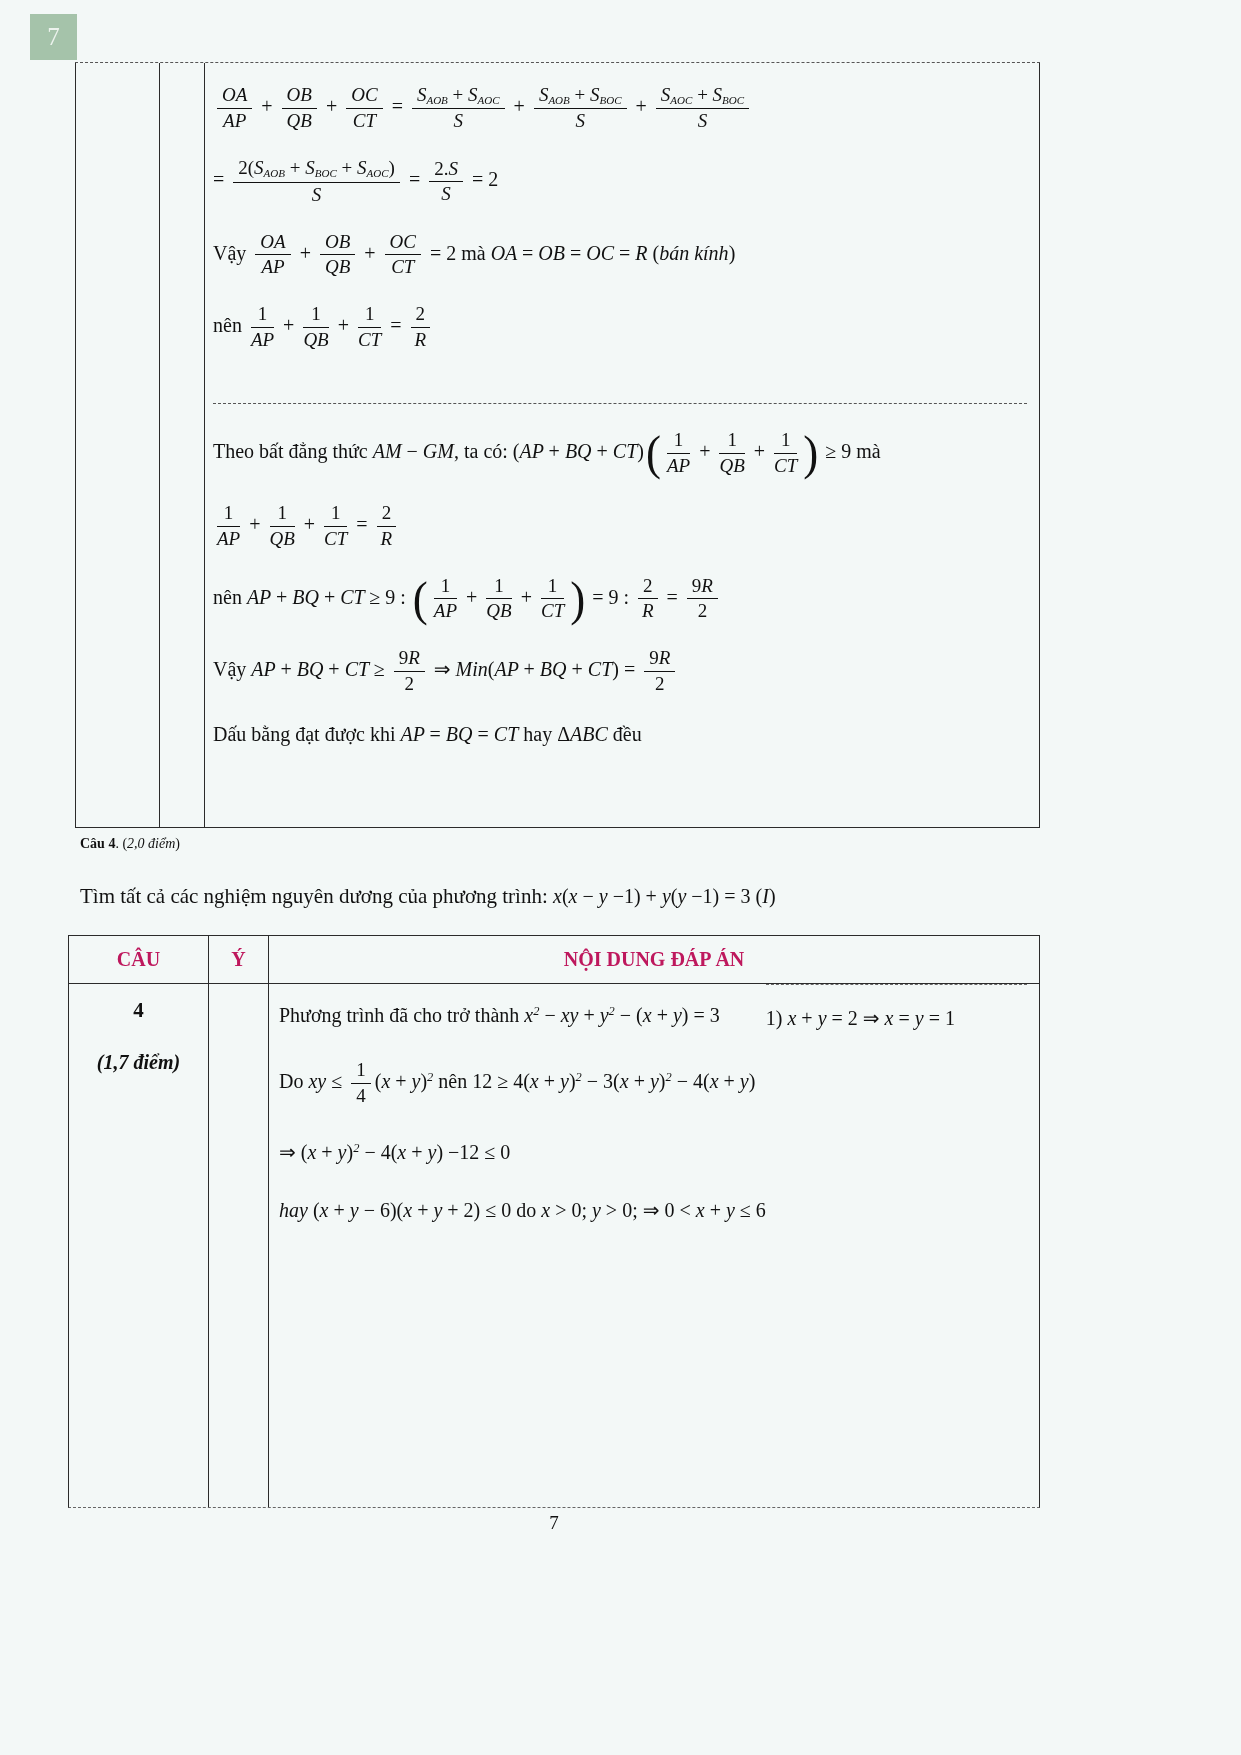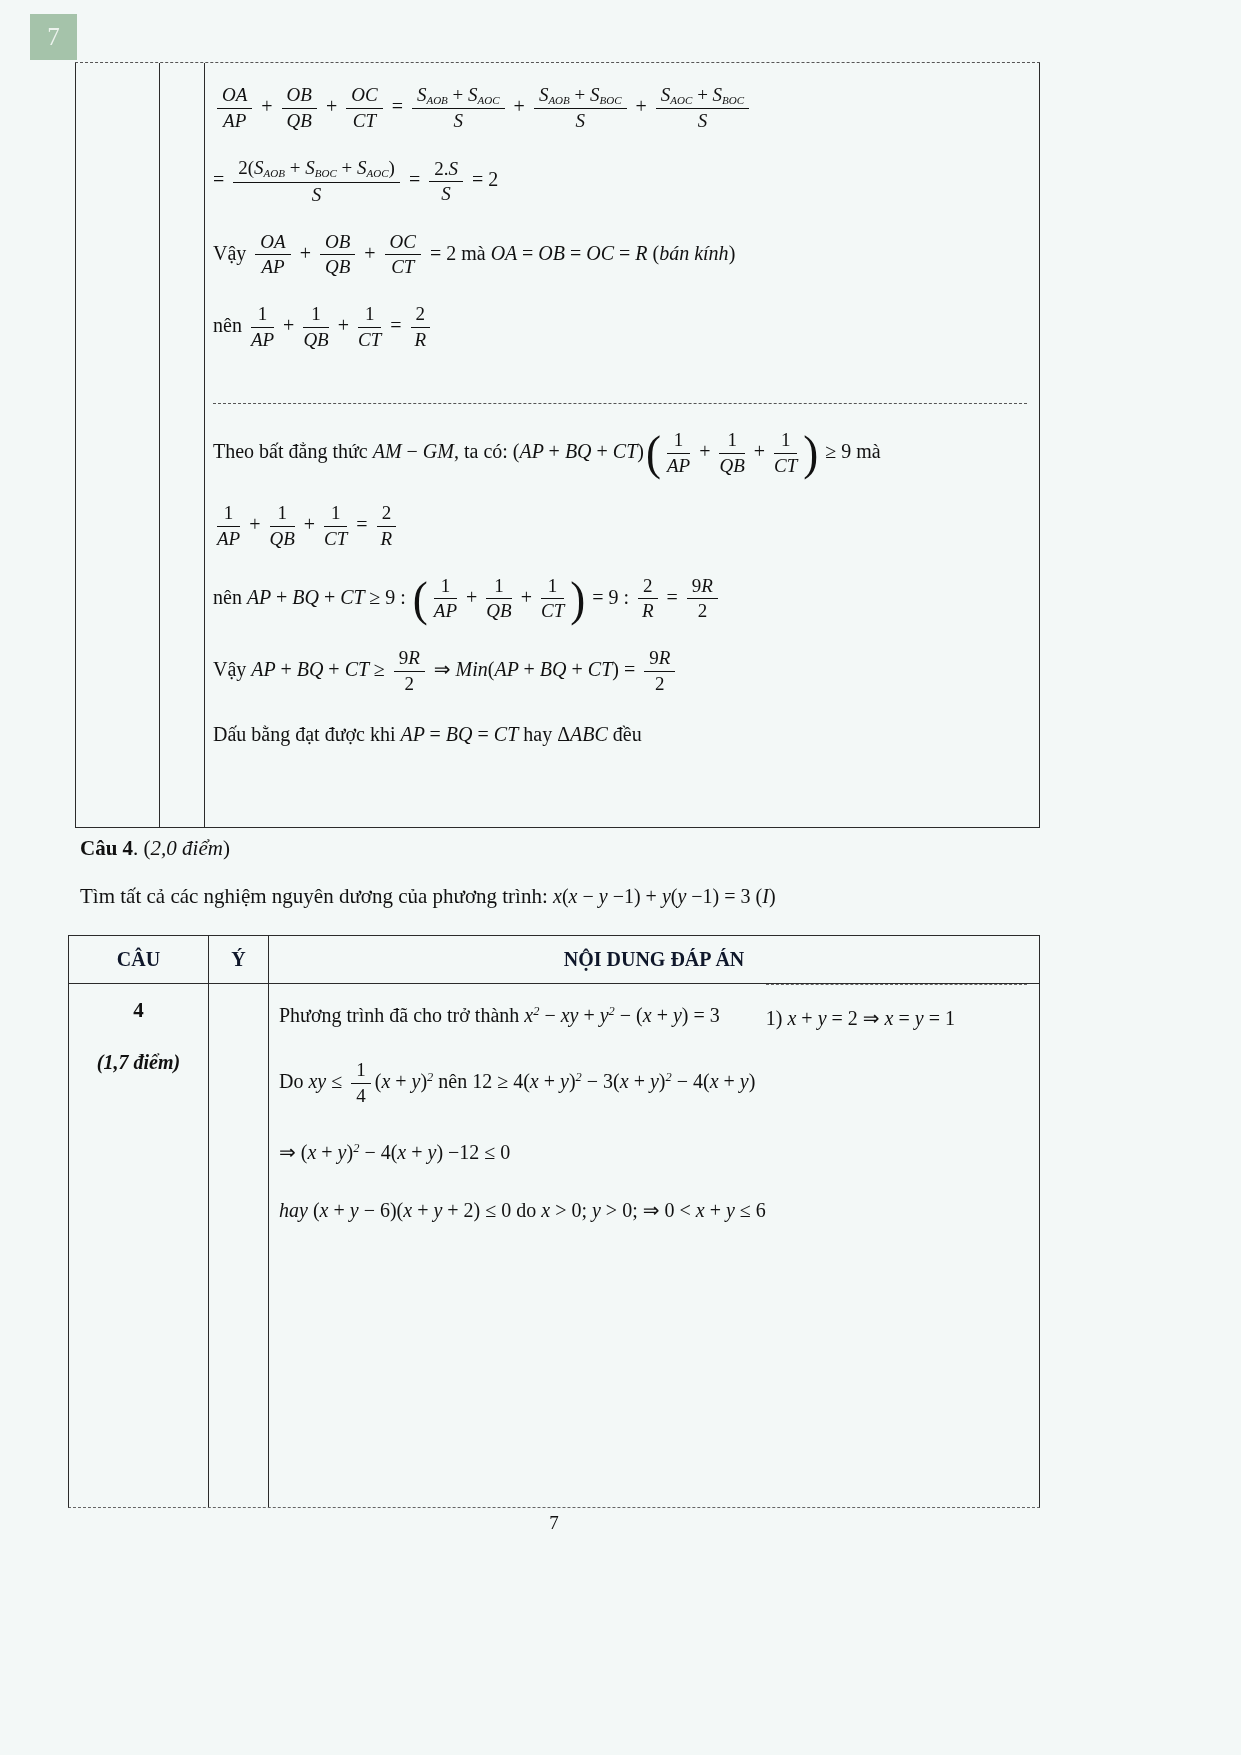--- a/index.html
+++ b/index.html
@@ -32,32 +32,32 @@
   sub{font-size:58%;vertical-align:-0.30em;font-style:italic;}
   sup{font-size:62%;vertical-align:0.55em;}
   .frac{display:inline-block;vertical-align:middle;text-align:center;
         margin:0 4px;font-style:italic;line-height:1.1;}
   .frac .num{display:block;border-bottom:1px solid #111;padding:0 5px 2px;font-size:19px;}
   .frac .den{display:block;padding-top:2px;font-size:19px;}
   .bigparen{font-style:normal;display:inline-block;font-size:225%;line-height:0;
             vertical-align:middle;transform:scaleY(1.08);margin:0 2px;font-weight:300;}
 
   
-  .q4h{position:absolute;left:80px;top:836px;font-size:21px;}
+  .q4h{position:absolute;left:80px;top:836px;font-size:14px;}
   .q4h .bold{font-weight:bold;}
   .q4h .it{font-style:italic;}
   .q4s{position:absolute;left:80px;top:884px;font-size:21px;white-space:nowrap;}
   .q4s .mline-inline{font-size:20px;}
 
   
   .tbl2{position:absolute;left:68px;top:935px;width:972px;height:573px;
         display:grid;grid-template-columns:140px 60px 1fr;grid-template-rows:48px 1fr;
         border:1px solid #2b2b2b;border-bottom:1px dashed #666;box-sizing:border-box;background:transparent;}
   .th{display:flex;align-items:center;justify-content:center;font-weight:bold;
-      color:#0f172a;font-size:20px;border-bottom:1px solid #2b2b2b;box-sizing:border-box;}
+      color:#be185d;font-size:20px;border-bottom:1px solid #2b2b2b;box-sizing:border-box;}
   .th.h1,.th.h2{border-right:1px solid #2b2b2b;}
   .tb{box-sizing:border-box;}
   .tb.b1{border-right:1px solid #2b2b2b;text-align:center;}
   .tb.b2{border-right:1px solid #2b2b2b;}
   .tb.b3{display:flex;flex-direction:row;padding:0 12px 0 10px;}
   .cau-num{font-weight:bold;font-size:21px;margin-top:14px;}
   .cau-pts{font-weight:bold;font-style:italic;font-size:20px;margin-top:28px;}
   .blk2a{height:377px;box-sizing:border-box;overflow:hidden;}
   .blk2b{flex:1;border-top:1px dashed #666;box-sizing:border-box;overflow:hidden;}
   .blk2a .math-line{margin:32px 0;}

